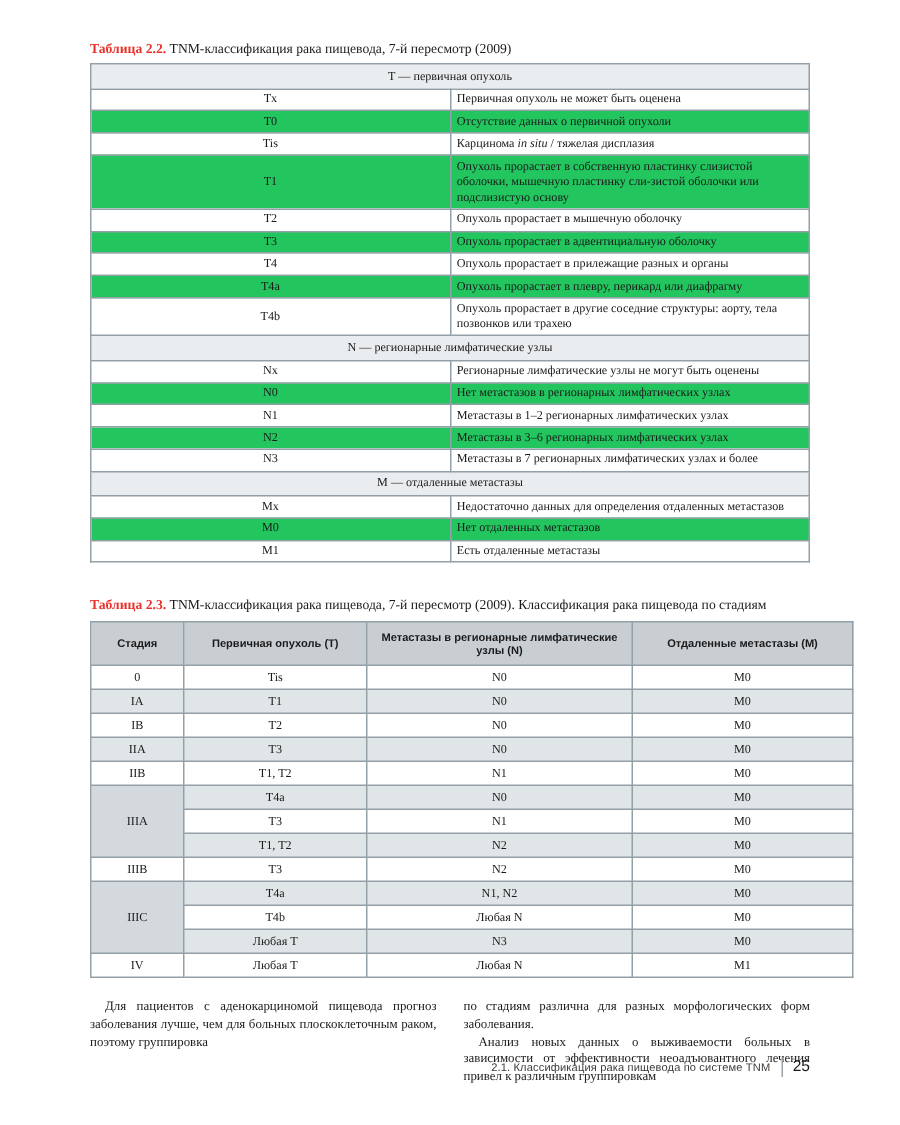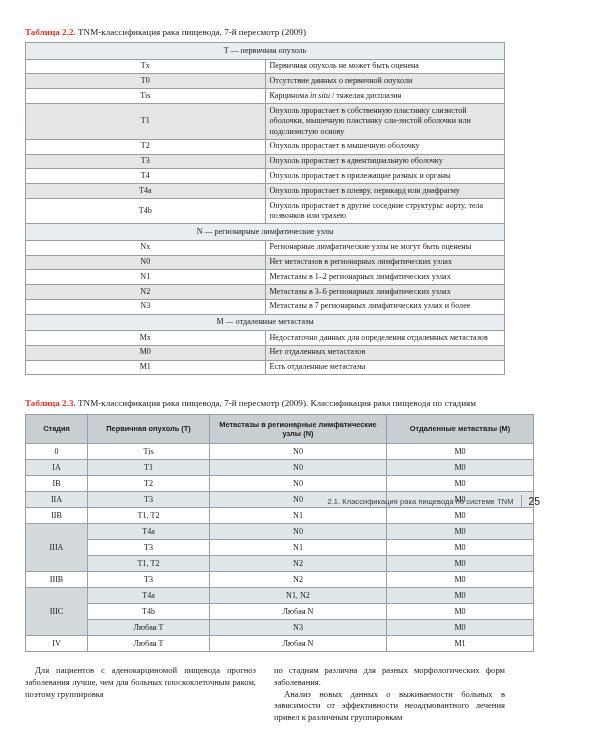--- a/index.html
+++ b/index.html
@@ -12,23 +12,23 @@
     height: 750px;
     position: relative;
     font-family: "Liberation Serif", "DejaVu Serif", serif;
     color: #1a1a1a;
     overflow: hidden;
   }
   .page {
     position: absolute;
     left: 0; top: 0;
     width: 600px;
-    height: 540px;
+    height: 750px;
     box-sizing: border-box;
-    padding: 26px 60px 0 25px;
+    padding: 26px 60px 0 60px;
   }
 
   
   .caption {
     font-family: "Liberation Serif", "DejaVu Serif", serif;
     font-size: 9.1px;
     line-height: 12.2px;
     color: #1a1a1a;
     margin: 0 0 4px 0;
   }
@@ -65,21 +65,21 @@
   table.t1 .code {
     width: 70px;
     text-align: center;
     white-space: nowrap;
   }
   table.t1 .desc {
     text-align: left;
     margin-top: 13px;
   }
   table.t1 tr.alt .code,
-  table.t1 tr.alt .desc { background: #e5e5e5; }
+  table.t1 tr.alt .desc { background: #22c55e; }
   table.t1 tr.plain .code,
   table.t1 tr.plain .desc { background: #ffffff; }
   table.t1 .it { font-style: italic; }
 
   
   .caption2 { margin-top: 22px; }
   table.t2 {
     font-size: 8.1px;
     line-height: 10.4px;
     text-align: center;

